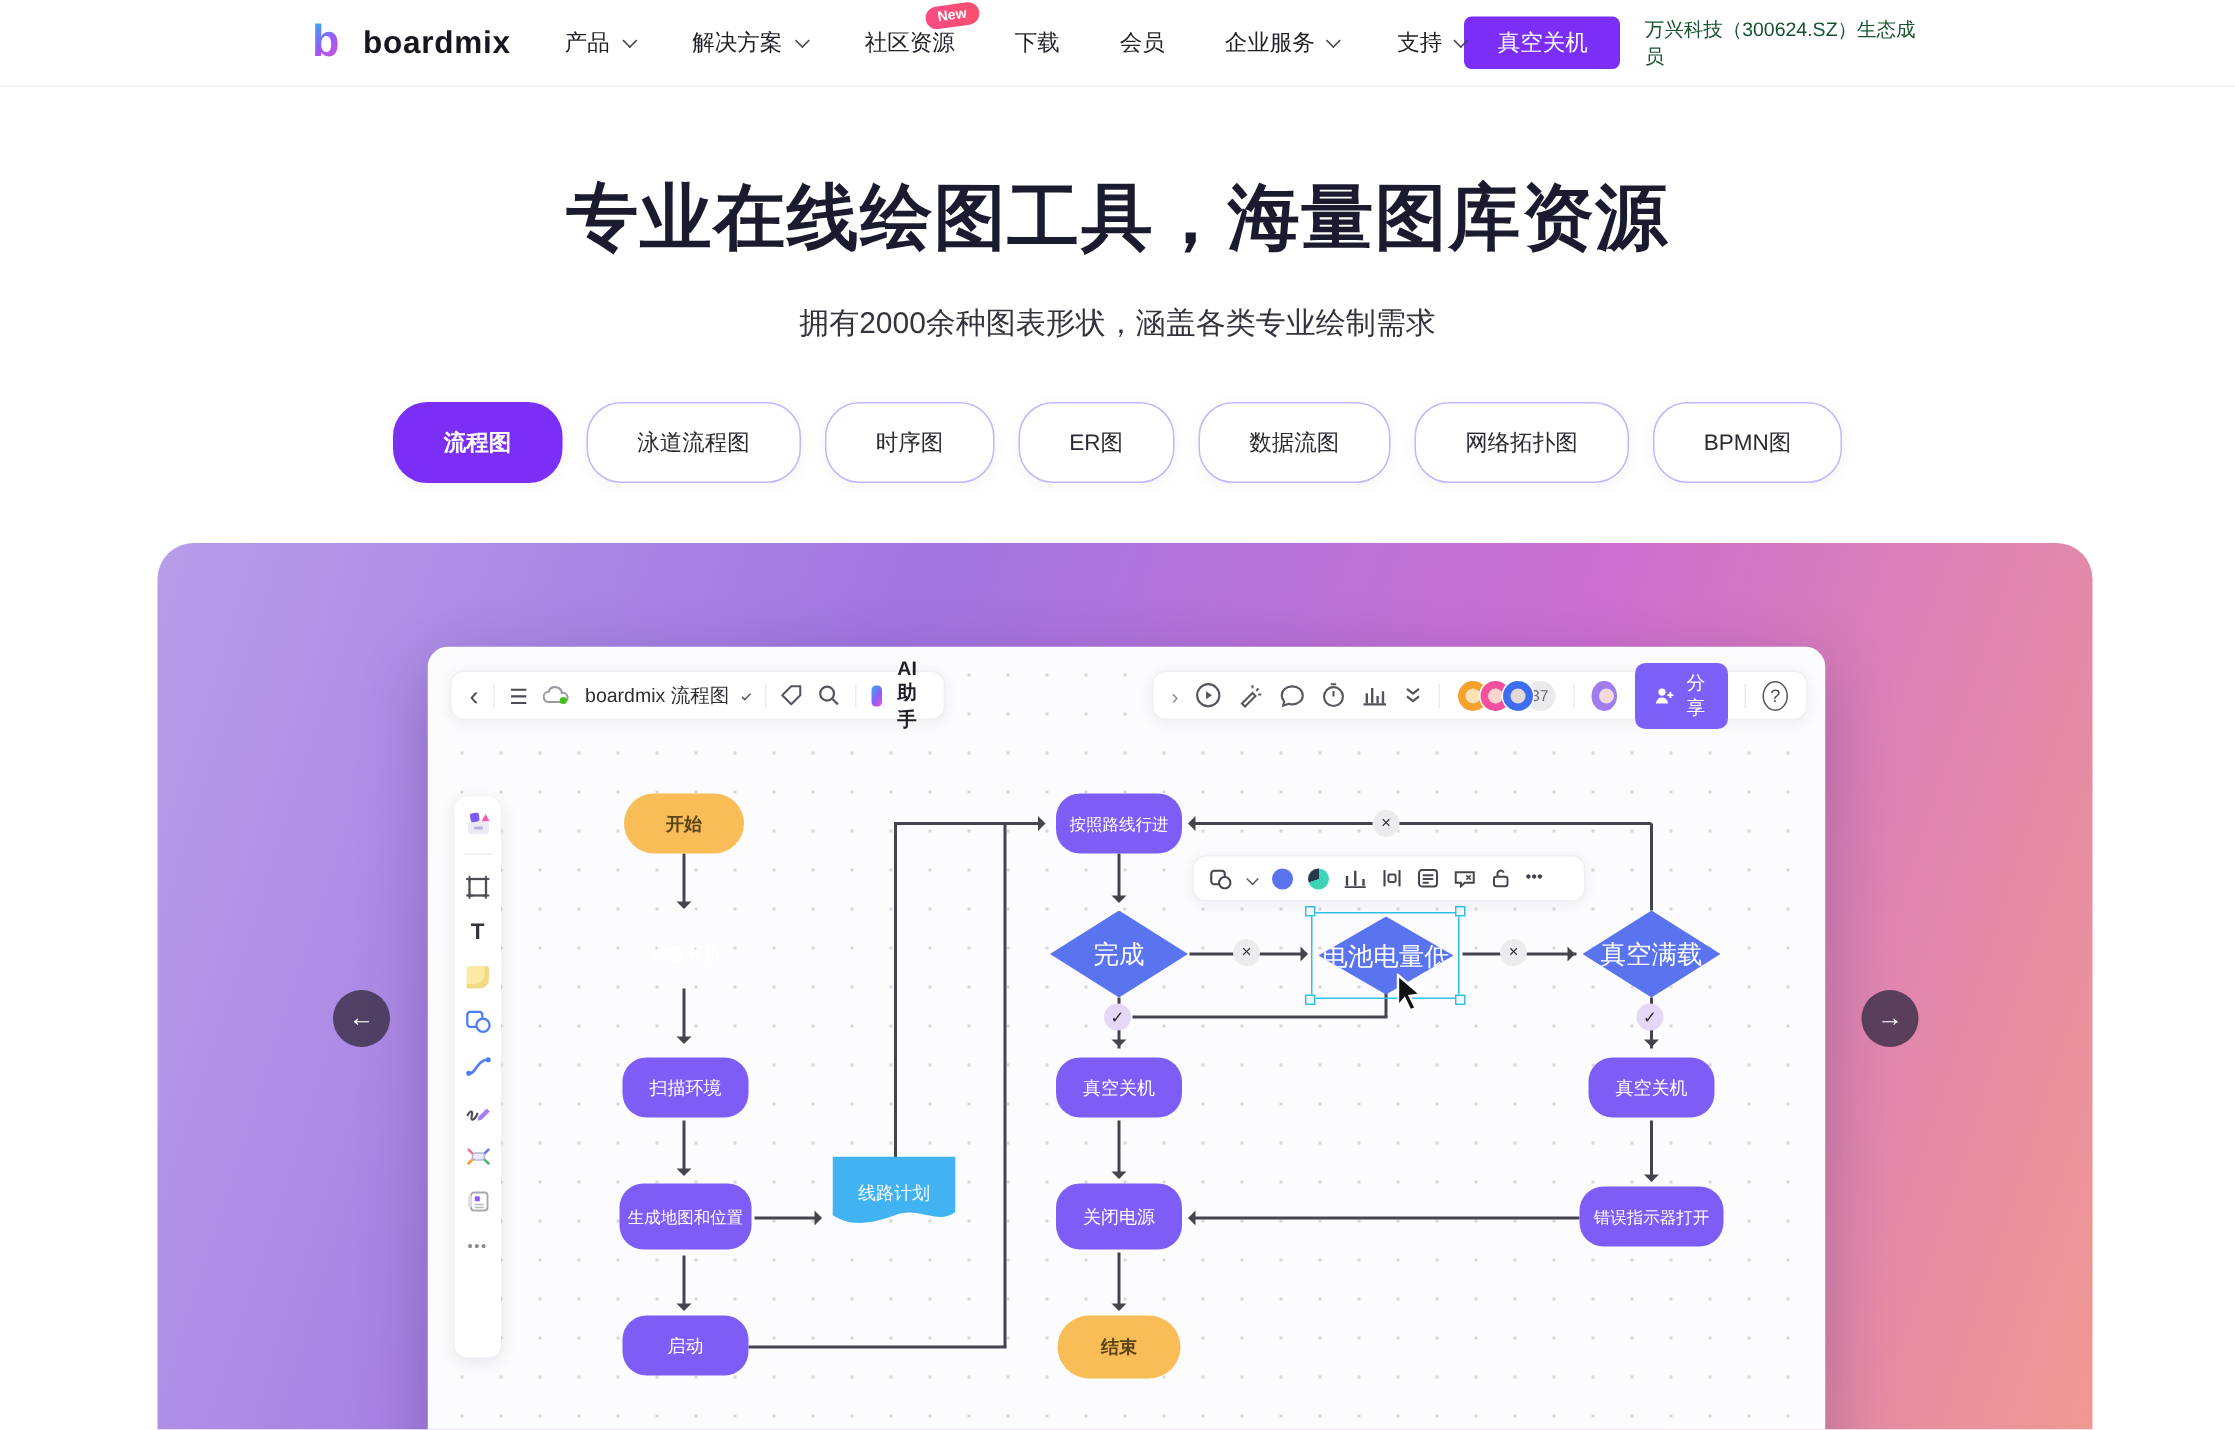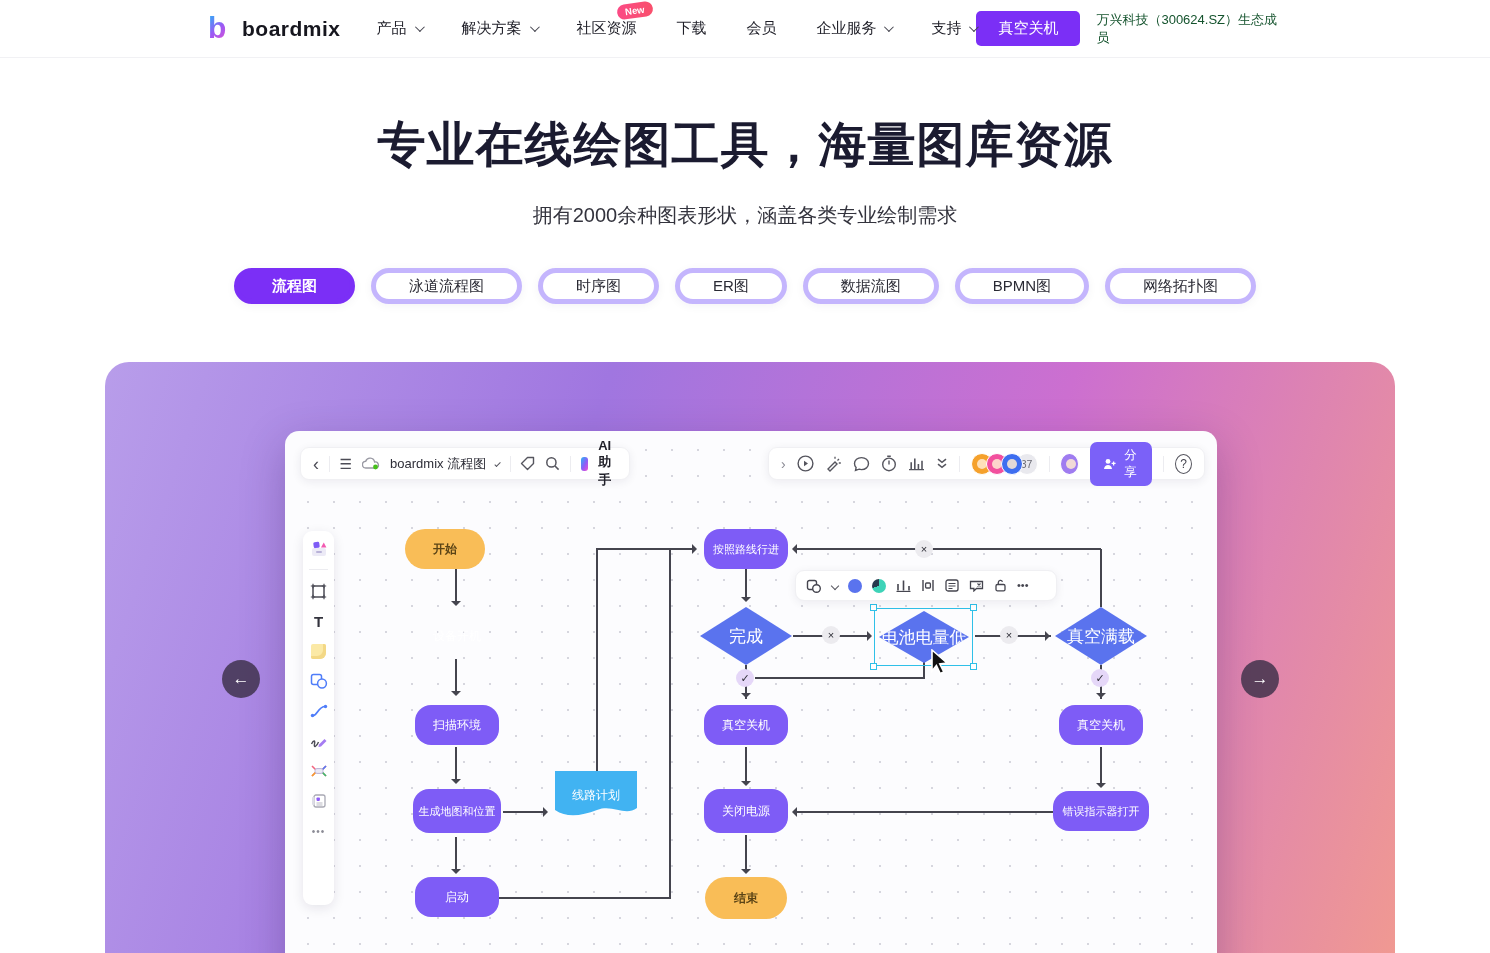--- a/index.html
+++ b/index.html
@@ -25,22 +25,22 @@
   .cta { background:#7b2ff6; color:#fff; font-size:15px; padding:8px 22px; border:none; border-radius:5px; cursor:pointer; }
   .partner { font-size:13px; color:#14532d; }
 
   
   .hero { position:absolute; top:58px; left:0; right:0; text-align:center; }
   .hero h1 { margin-top:55px; font-size:48px; font-weight:800; color:#1b1b30; letter-spacing:1px; }
   .hero p { margin-top:25px; font-size:20px; color:#33333d; }
 
   
   .tabs { position:absolute; top:268px; left:0; right:0; display:flex; justify-content:center; gap:16px; }
-  .tab { height:36px; display:flex; align-items:center; padding:0 33px; border-radius:23px; font-size:15px;
-         background:#fff; border:5px solid #c4b5fd; box-shadow:0 2px 10px rgba(40,20,80,.05); color:#2a2a34; cursor:pointer; }
+  .tab { height:54px; display:flex; align-items:center; padding:0 33px; border-radius:23px; font-size:15px;
+         background:#fff; border:1px solid #c4b5fd; box-shadow:0 2px 10px rgba(40,20,80,.05); color:#2a2a34; cursor:pointer; }
   .tab.active { background:#7b2ff6; border-color:#7b2ff6; color:#fff; font-weight:700; }
 
   
   .stage { position:absolute; left:105px; top:362px; width:1290px; height:640px; border-radius:24px;
            background:linear-gradient(108deg,#b89dea 0%,#a076e0 34%,#cc6fd0 65%,#f19a90 100%); }
 
   
   .editor { position:absolute; left:180px; top:69px; width:932px; height:560px; background:#fcfcfe;
             border-radius:14px 14px 0 0; box-shadow:0 14px 44px rgba(50,25,85,.28);
             background-image:radial-gradient(circle,#d6d6de 1.1px,transparent 1.1px);
@@ -165,22 +165,22 @@
     <h1>专业在线绘图工具，海量图库资源</h1>
     <p>拥有2000余种图表形状，涵盖各类专业绘制需求</p>
   </section>
 
   <div class="tabs">
     <div class="tab active">流程图</div>
     <div class="tab">泳道流程图</div>
     <div class="tab">时序图</div>
     <div class="tab">ER图</div>
     <div class="tab">数据流图</div>
+    <div class="tab">网络拓扑图</div>
     <div class="tab">BPMN图</div>
-    <div class="tab">网络拓扑图</div>
   </div>
 
   <div class="stage">
     <div class="editor">
 
       <div class="pill tb-left">
         <span class="g" style="font-size:18px;line-height:0;">‹</span>
         <span class="sep"></span>
         <span class="g">☰</span>
         <span class="icon">
@@ -368,21 +368,21 @@
         <div class="hl" style="left:509px;top:380px;width:259px"></div>
           <div class="ar l" style="left:502px;top:376px"></div>
       </div>
 
       <div class="lbl no" style="left:537px;top:195px">×</div>
       <div class="lbl no" style="left:715px;top:195px">×</div>
       <div class="lbl no" style="left:630px;top:109px">×</div>
       <div class="lbl yes" style="left:451px;top:238px">✓</div>
       <div class="lbl yes" style="left:806px;top:238px">✓</div>
 
-      <div class="node stadium" style="left:120px;top:98px;width:80px;height:40px">开始</div>
+      <div class="node stadium" style="left:131px;top:98px;width:80px;height:40px">开始</div>
       <div class="node para" style="left:122px;top:184px;width:100px;height:42px">
           <span class="para-bg"></span>
           <span>设备开机</span>
         </div>
       <div class="node rect" style="left:130px;top:274px;width:84px;height:40px">扫描环境</div>
       <div class="node rect f11" style="left:128px;top:358px;width:88px;height:44px">生成地图和位置</div>
       <div class="node rect" style="left:130px;top:446px;width:84px;height:40px">启动</div>
       <div class="node" style="left:270px;top:340px;width:82px;height:48px">
         <svg width="82" height="48" viewBox="0 0 82 48" style="position:absolute;inset:0">
             <path d="M0 0h82v37c-12 9-24-4-40 2S12 47 0 39Z" fill="#41b3f2"></path>

